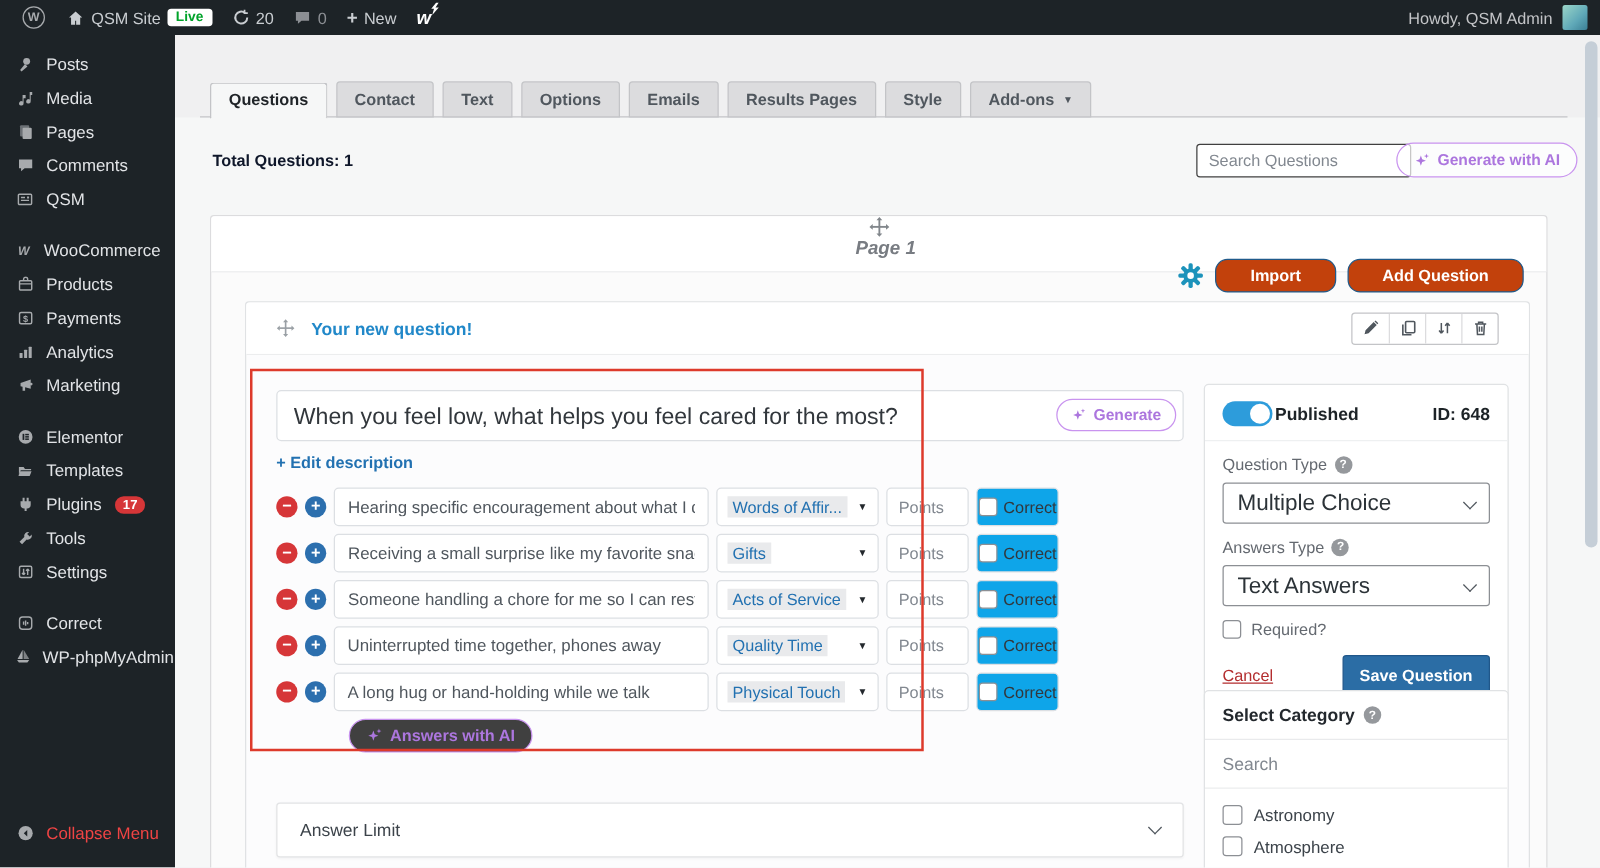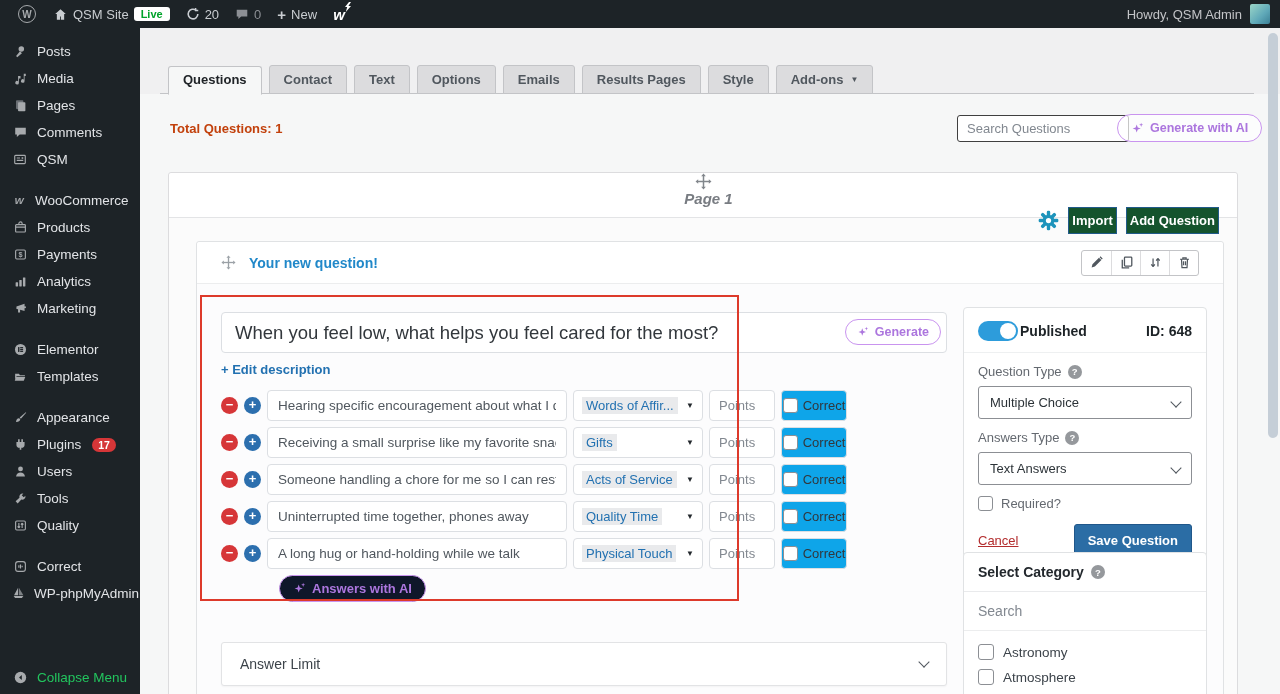--- a/index.html
+++ b/index.html
@@ -18,43 +18,43 @@
   .wlogo { font-weight:bold; font-style:italic; font-size:15px; color:#fff; position:relative; }
   .wlogo svg { position:absolute; top:-4px; right:-7px; }
 
   
   .sidebar { position:absolute; top:28px; left:0; width:140px; height:666px; background:#1d2327; color:#e2e4e7; font-size:13.5px; padding-top:10px; z-index:50; }
   .sb-item { display:flex; align-items:center; gap:9px; padding:6px 12px; cursor:pointer; }
   .sb-gap { margin-top:14px; }
   .sb-ico { width:16px; display:flex; justify-content:center; }
   .sb-label { white-space:nowrap; }
   .pl-badge { background:#d63638; color:#fff; border-radius:9px; font-size:10.5px; font-weight:bold; padding:1px 6px; margin-left:2px; }
-  .collapse-item { position:absolute; bottom:3px; left:0; right:0; color:#22c55e; }
+  .collapse-item { position:absolute; bottom:14px; left:0; right:0; color:#ef4444; }
 
   
   .main { position:absolute; top:28px; left:140px; width:1140px; height:666px; background:#f0f0f1; }
   .below-bg { position:absolute; top:66px; left:0; right:0; bottom:0; background:#f6f7f7; }
   .tab-baseline { position:absolute; top:65px; left:20px; right:26px; border-bottom:1px solid #c3c4c7; }
   .tabs-row { position:absolute; top:37px; left:28px; display:flex; gap:7px; z-index:5; }
   .tab { background:#dcdcde; border:1px solid #c3c4c7; border-bottom:1px solid #c3c4c7; padding:5px 14px 6px; font-size:13px; font-weight:600; color:#50575e; border-radius:3px 3px 0 0; cursor:pointer; display:flex; align-items:center; gap:7px; }
   .tab.active { background:#f6f7f7; color:#202428; border-bottom-color:#f6f7f7; position:relative; top:1px; padding-bottom:7px; }
   .tab .caret { font-size:8px; color:#50575e; }
 
-  .tq-label { position:absolute; top:93px; left:30px; font-size:13px; font-weight:bold; color:#c2410c; z-index:5; }
+  .tq-label { position:absolute; top:93px; left:30px; font-size:13px; font-weight:bold; color:#0f172a; z-index:5; }
   .search-input { position:absolute; top:87px; left:817px; width:172px; height:27px; border:1px solid #404040; border-radius:3px; padding:0 9px; font-size:13px; color:#2c3338; background:#fff; z-index:5; font-family:"Liberation Sans",sans-serif; }
   input::placeholder { color:#828890; opacity:1; }
   .ai-pill { display:inline-flex; align-items:center; gap:6px; border:1.5px solid #c994ef; color:#ac76de; background:rgba(255,255,255,.7); border-radius:15px; font-size:12.5px; font-weight:600; cursor:pointer; font-family:"Liberation Sans",sans-serif; }
   .gen-ai-btn { position:absolute; top:86px; left:977px; height:28px; padding:0 13px; z-index:5; }
 
   
   .page-panel { position:absolute; top:144px; left:28px; width:1070px; height:620px; background:#fbfbfb; border:1px solid #dcdcde; border-radius:3px; z-index:4; }
   .panel-header { height:45px; background:#fff; border-bottom:1px solid #e3e4e6; border-radius:3px 3px 0 0; display:flex; align-items:center; padding:0 18px;flex-direction:column; }
   .page-title { font-size:15px; font-style:italic; font-weight:600; color:#787c82; margin-left:11px; }
   .panel-actions { margin-left:auto; display:flex; align-items:center; gap:9px; }
-  .btn-blue { background:#14532d; border:1px solid #205a8a; color:#fff; font-size:13px; font-weight:600; padding:5px 3px; border-radius:0; cursor:pointer; font-family:"Liberation Sans",sans-serif; }
+  .btn-blue { background:#c2410c; border:1px solid #205a8a; color:#fff; font-size:13px; font-weight:600; padding:5px 27px; border-radius:10px; cursor:pointer; font-family:"Liberation Sans",sans-serif; }
 
   
   .q-card { position:absolute; left:27px; top:68px; width:1028px; height:540px; background:#fcfcfd; border:1px solid #e0e2e4; border-radius:3px; }
   .q-card-header { height:42px; background:#fff; border-bottom:1px solid #ecedee; border-radius:3px 3px 0 0; display:flex; align-items:center; padding:0 24px; }
   .q-title { font-size:14px; font-weight:700; color:#2188c9; margin-left:13px; cursor:pointer; }
   .icon-group { margin-left:auto; display:flex; border:1px solid #c3c4c7; border-radius:3px; background:#fff; overflow:hidden; }
   .icon-cell { width:29px; height:24px; display:flex; align-items:center; justify-content:center; cursor:pointer; }
   .icon-cell + .icon-cell { border-left:1px solid #dcdcde; }
 
   .q-row { position:absolute; left:24px; top:70px; width:726px; height:41px; }
@@ -68,36 +68,36 @@
   .mc-minus { background:#d63638; }
   .mc-plus  { background:#2c6fae; }
   .ans-input { width:300px; height:31px; border:1px solid #dcdfe3; border-radius:4px; background:#fff; font-size:13.5px; color:#50575e; padding:0 10px; font-family:"Liberation Sans",sans-serif; }
   .ans-dd { width:130px; height:31px; border:1px solid #dcdfe3; border-radius:4px; background:#fff; display:flex; align-items:center; justify-content:space-between; padding:0 8px; cursor:pointer; }
   .dd-chip { background:#e9eaec; color:#2271b1; font-size:13px; padding:1px 4px; white-space:nowrap; overflow:hidden; text-overflow:ellipsis; max-width:96px; }
   .dd-caret { font-size:8px; color:#23282d; }
   .pts-input { width:66px; height:31px; border:1px solid #dcdfe3; border-radius:4px; background:#fff; font-size:13px; padding:0 9px; font-family:"Liberation Sans",sans-serif; }
   .correct-box { width:66px; height:31px; border:1px solid #dcdfe3; border-radius:4px; background:#0ea5e9; display:flex; align-items:center; justify-content:center; gap:5px; font-size:13px; color:#32373c; cursor:pointer; }
   .cb { width:15px; height:15px; border:1px solid #8c8f94; border-radius:3px; background:#fff; flex:none; cursor:pointer; }
 
-  .ai-answers-btn { position:absolute; left:82px; top:333px; height:27px; padding:0 13px; font-size:13px; background:#0f172a; }
+  .ai-answers-btn { position:absolute; left:82px; top:333px; height:27px; padding:0 13px; font-size:13px; background:#404040; }
 
   .answer-limit { position:absolute; left:24px; top:400px; width:726px; height:44px; background:#fff; border:1px solid #e2e3e5; border-radius:3px; box-shadow:0 1px 2px rgba(0,0,0,.04); display:flex; align-items:center; padding:0 18px; cursor:pointer; }
   .al-label { font-size:14px; color:#3c434a; }
   .chev { width:8px; height:8px; border-right:1.8px solid #50575e; border-bottom:1.8px solid #50575e; transform:rotate(45deg); margin-left:auto; margin-top:-4px; }
 
   
   .settings-card { position:absolute; left:766px; top:65px; width:244px; background:#fff; border:1px solid #e0e2e4; border-radius:4px; padding:13px 14px 14px; }
   .pub-row { display:flex; align-items:center; gap:2px; padding-bottom:11px; margin:0 -14px 11px; padding-left:14px; padding-right:14px; border-bottom:1px solid #eef0f1; }
   .toggle { width:40px; height:20px; border-radius:10px; background:#2d9cdb; position:relative; cursor:pointer; flex:none; }
   .toggle::after { content:''; position:absolute; top:2px; right:2px; width:16px; height:16px; border-radius:50%; background:#fff; }
   .pub-label { font-size:14px; font-weight:bold; color:#1d2327; }
   .id-label { margin-left:auto; font-size:14px; font-weight:bold; color:#1d2327; }
   .field-label { display:flex; align-items:center; gap:6px; font-size:13px; color:#646970; margin-bottom:7px; }
   .help-circ { width:14px; height:14px; border-radius:50%; background:#95989c; color:#fff; font-size:9.5px; font-weight:bold; display:inline-flex; align-items:center; justify-content:center; }
-  .select { height:33px; border:1px solid #8c8f94; border-radius:3px; background:#fff; display:flex; align-items:center; justify-content:space-between; padding:0 11px; font-size:13px; color:#2c3338; margin-bottom:11px; cursor:pointer; }
+  .select { height:33px; border:1px solid #8c8f94; border-radius:3px; background:#fff; display:flex; align-items:center; justify-content:space-between; padding:0 11px; font-size:18px; color:#2c3338; margin-bottom:11px; cursor:pointer; }
   .select .chev { margin:0 0 2px 8px; }
   .req-row { display:flex; align-items:center; gap:8px; font-size:13px; color:#646970; margin:2px 0 13px; }
   .settings-footer { display:flex; align-items:center; justify-content:space-between; }
   .cancel-link { font-size:13px; color:#b32d2e; text-decoration:underline; cursor:pointer; }
   .save-btn { height:32px; padding:0 13px; background:#2b6da5; border:1px solid #20578a; border-radius:3px; color:#fff; font-size:13px; font-weight:600; cursor:pointer; font-family:"Liberation Sans",sans-serif; }
 
   .category-card { position:absolute; left:766px; top:310px; width:244px; height:260px; background:#fff; border:1px solid #e0e2e4; border-radius:4px; overflow:hidden; }
   .cat-title-row { display:flex; align-items:center; gap:7px; padding:11px 14px; border-bottom:1px solid #e9eaec; font-size:14px; font-weight:bold; color:#23282d; }
   .cat-search { width:100%; border:none; border-bottom:1px solid #ecedee; padding:11px 14px; font-size:14px; color:#3c434a; outline:none; font-family:"Liberation Sans",sans-serif; }
   .cat-list { padding:13px 14px; display:flex; flex-direction:column; gap:9px; }
@@ -268,63 +268,45 @@
     <div class="sb-item">
         <span class="sb-ico">
           <svg width="14" height="12" viewBox="0 0 16 16" fill="#a7aaad">
             <path d="M1.5 3.5h5l1.5 2h6.5v1.5h-11L1.5 12z"></path>
             <path d="M2.8 8h12.2l-2 5H1z"></path>
           </svg>
         </span>
         <span class="sb-label">Templates</span>
       </div>
 
-    <div class="sb-item sb-gap">
-        <span class="sb-ico">
-          <svg width="13" height="13" viewBox="0 0 16 16" fill="#a7aaad">
-            <path d="M14.5 1.5 7 8l1.5 1.5 6.5-7.5z"></path>
-            <path d="M6.5 9c-2.2-.3-3.6 1-4 4.5 2.8.2 4.6-.8 5.3-3z"></path>
-          </svg>
-        </span>
-        <span class="sb-label">Appearance</span>
-      </div>
     <div class="sb-item">
         <span class="sb-ico">
           <svg width="13" height="13" viewBox="0 0 16 16" fill="#a7aaad">
             <path d="M5 1.5h2V5h2V1.5h2V5h2v3.5c0 2-1.6 3.5-3.5 3.5H9v2.5H7V12h-.5C4.6 12 3 10.5 3 8.5V5h2z"></path>
           </svg>
         </span>
         <span class="sb-label">Plugins</span>
         <span class="pl-badge">17</span>
-      </div>
-    <div class="sb-item">
-        <span class="sb-ico">
-          <svg width="13" height="13" viewBox="0 0 16 16" fill="#a7aaad">
-            <circle cx="8" cy="4.8" r="3"></circle>
-            <path d="M2.5 14c.5-3.2 2.6-4.8 5.5-4.8s5 1.6 5.5 4.8z"></path>
-          </svg>
-        </span>
-        <span class="sb-label">Users</span>
       </div>
     <div class="sb-item">
         <span class="sb-ico">
           <svg width="13" height="13" viewBox="0 0 16 16" fill="#a7aaad">
             <path d="M14 4.5A4 4 0 0 1 9 9.3L4.5 14 2 11.5 6.7 7A4 4 0 0 1 11.5 2L9.5 4l2.5 2.5z"></path>
           </svg>
         </span>
         <span class="sb-label">Tools</span>
       </div>
     <div class="sb-item">
         <span class="sb-ico">
           <svg width="13" height="13" viewBox="0 0 16 16" fill="none" stroke="#a7aaad" stroke-width="1.4">
             <rect x="2" y="2.5" width="12" height="11" rx="1.5"></rect>
             <path d="M6 5v6M6 11l-1.5-2M6 11l1.5-2M10 11V5M10 5 8.5 7M10 5l1.5 2"></path>
           </svg>
         </span>
-        <span class="sb-label">Quality</span>
+        <span class="sb-label">Settings</span>
       </div>
 
     <div class="sb-item sb-gap">
         <span class="sb-ico">
           <svg width="13" height="13" viewBox="0 0 16 16" fill="none" stroke="#a7aaad" stroke-width="1.4">
             <rect x="2" y="2" width="12" height="12" rx="3"></rect>
             <path d="M6 6.5v3M8 5.5v5M10 7v2"></path>
           </svg>
         </span>
         <span class="sb-label">Correct</span>

